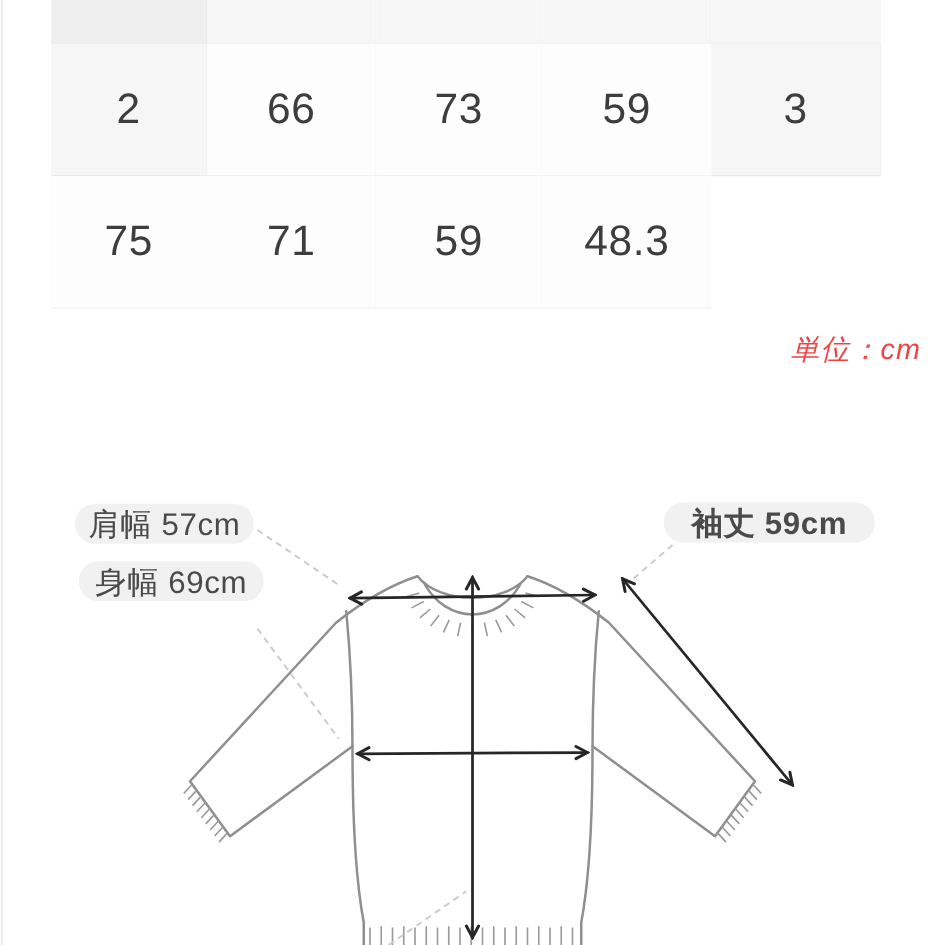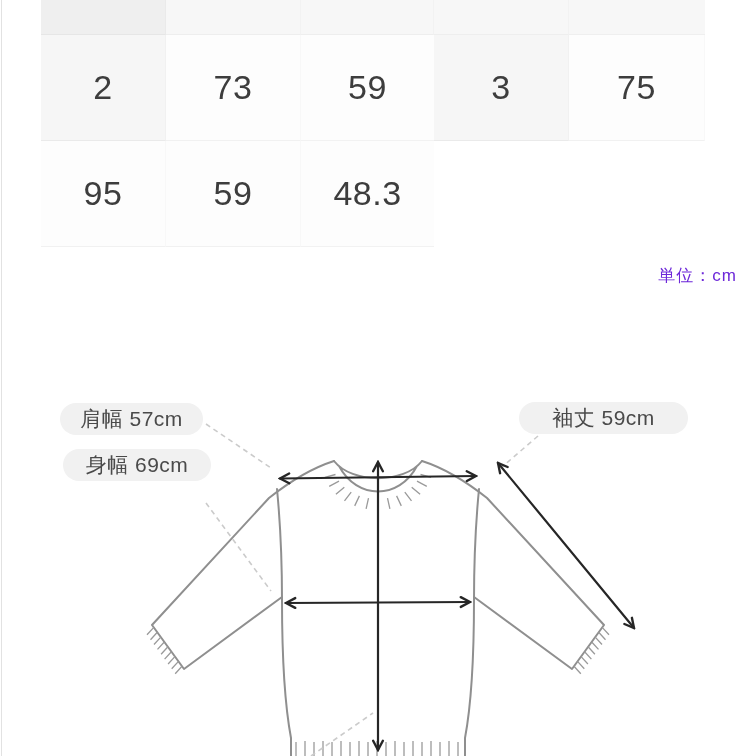--- a/index.html
+++ b/index.html
@@ -29,55 +29,56 @@
   }
   .cell.lastcol{border-right:none;}
   .cell.hdr{background:#f7f7f7;border-bottom-color:rgba(0,0,0,0.03);}
   .cell.hdr.first{background:#efefef;}
   .cell.size{background:#f6f6f6;}
   .cell.val{background:#fdfdfd;}
 
   
   .unit-note{
     position:absolute;top:264px;right:19px;
-    font-size:17px;color:#6d28d9;letter-spacing:1px;
+    font-size:23px;color:#ef4444;letter-spacing:1px;font-style:italic;
   }
 
   
   .diagram-svg{position:absolute;left:0;top:0;width:756px;height:756px;}
   .pill{
     position:absolute;height:32px;background:#f1f1f1;border-radius:16px;
     display:flex;align-items:center;justify-content:center;
-    font-size:21px;color:#4a4a4a;letter-spacing:0.5px;white-space:pre;
+    font-size:25px;color:#4a4a4a;letter-spacing:0.5px;white-space:pre;
   }
   #pill-shoulder{left:60px;top:403px;width:143px;}
   #pill-body{left:63px;top:449px;width:148px;text-align:right;}
-  #pill-sleeve{left:519px;top:402px;width:169px;}
+  #pill-sleeve{left:531px;top:402px;width:169px;font-weight:bold;}
 </style>
 </head>
 <body>
 
 <div class="page">
 
   <div class="edge-line"></div>
 
   <div class="size-table">
     <div class="cell hdr first"></div>
     <div class="cell hdr"></div>
     <div class="cell hdr"></div>
     <div class="cell hdr"></div>
     <div class="cell hdr lastcol"></div>
 
     <div class="cell size">2</div>
+    <div class="cell val">66</div>
     <div class="cell val">73</div>
     <div class="cell val lastcol">59</div>
 
     <div class="cell size">3</div>
     <div class="cell val">75</div>
-    <div class="cell val">95</div>
+    <div class="cell val">71</div>
     <div class="cell val">59</div>
     <div class="cell val lastcol">48.3</div>
   </div>
 
   <div class="unit-note">単位：cm</div>
 
   <svg class="diagram-svg" viewBox="0 0 756 756" xmlns="http://www.w3.org/2000/svg">
     <defs>
       <marker id="arr" viewBox="0 0 12 12" refX="10.5" refY="6" markerWidth="13" markerHeight="13" orient="auto-start-reverse" markerUnits="userSpaceOnUse">
         <path d="M2,1.5 L10.5,6 L2,10.5" fill="none" stroke="#262626" stroke-width="2.2" stroke-linecap="round"></path>

